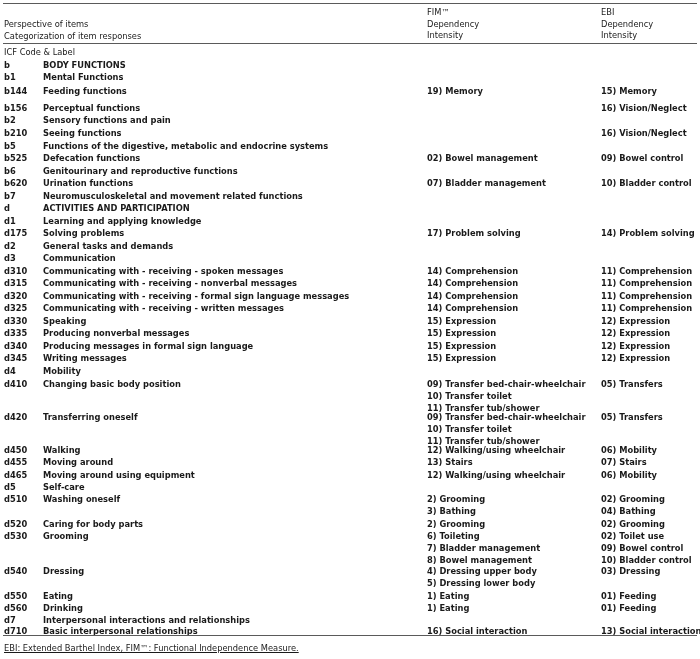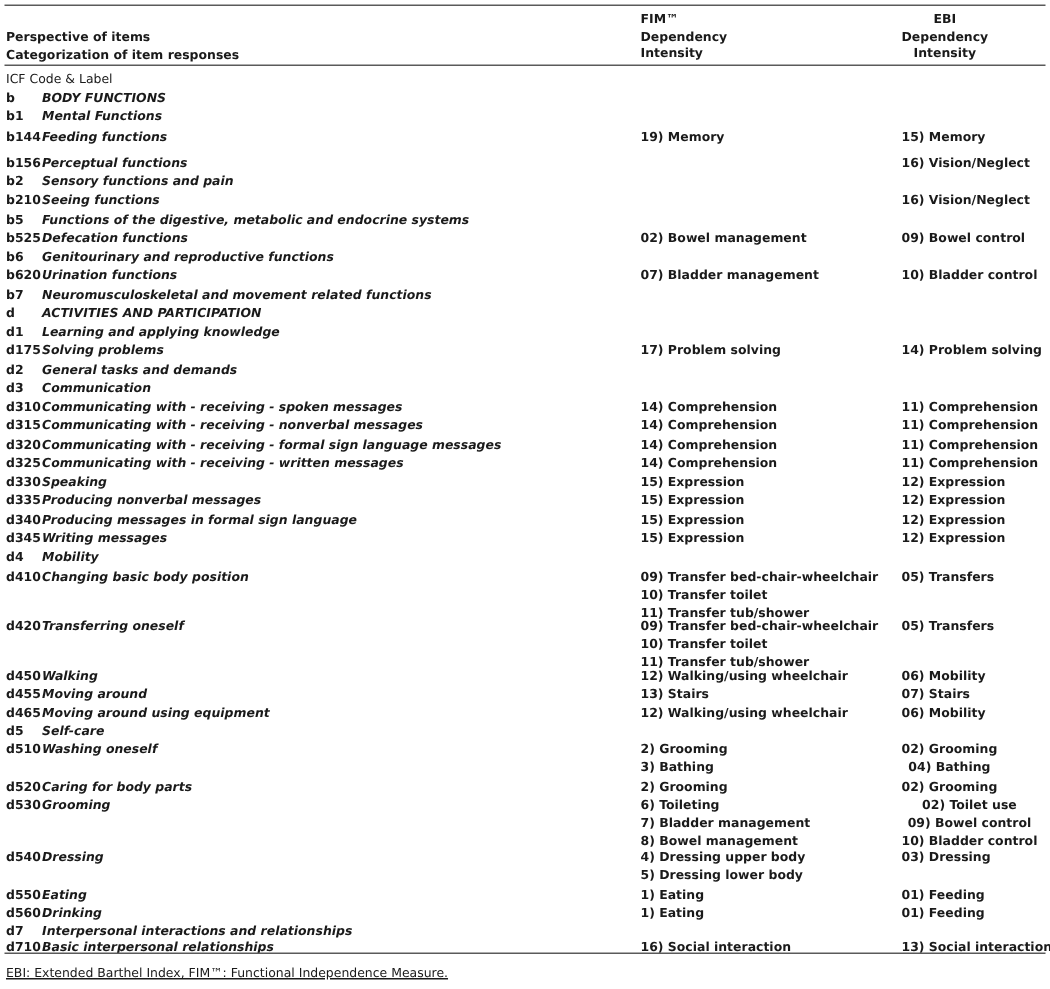--- a/index.html
+++ b/index.html
@@ -5,30 +5,30 @@
   html, body { margin: 0; padding: 0; background: #ffffff; }
   body {
     width: 700px; height: 659px; position: relative; overflow: hidden;
     font-family: "DejaVu Sans", "Liberation Sans", sans-serif;
     color: #1a1a1a; font-size: 8.3px; line-height: 12.2px;
   }
   .rule { position: absolute; left: 3px; width: 694px; height: 1px; background: #5a5a5a; }
   .rule.top { top: 3px; }
   .rule.head { top: 43px; }
   .rule.bottom { top: 635px; }
-  .hdr { position: absolute; top: 7px; line-height: 11.5px; font-weight: bold; }
+  .hdr { position: absolute; top: 7px; line-height: 11.5px; }
   .hdr.left { left: 4px; top: 19px; }
   .hdr.fim { left: 427px; }
   .hdr.ebi { left: 601px; }
   .row { position: absolute; left: 0; width: 700px; }
   .cell { position: absolute; top: 0; white-space: nowrap; font-weight: bold; }
   .code { left: 4px; }
-  .label { left: 28px; font-style: italic; }
+  .label { left: 43px; }
   .fim { left: 427px; }
-  .ebi { left: 601px; text-align: center; }
+  .ebi { left: 601px; }
   .icf-title { position: absolute; left: 4px; top: 46px; }
   .footnote { position: absolute; left: 4px; top: 642px; text-decoration: underline; }
   .sub { display: block; }
 </style>
 </head>
 <body>
 
 <div class="rule top"></div>
 
 <div class="hdr left">

